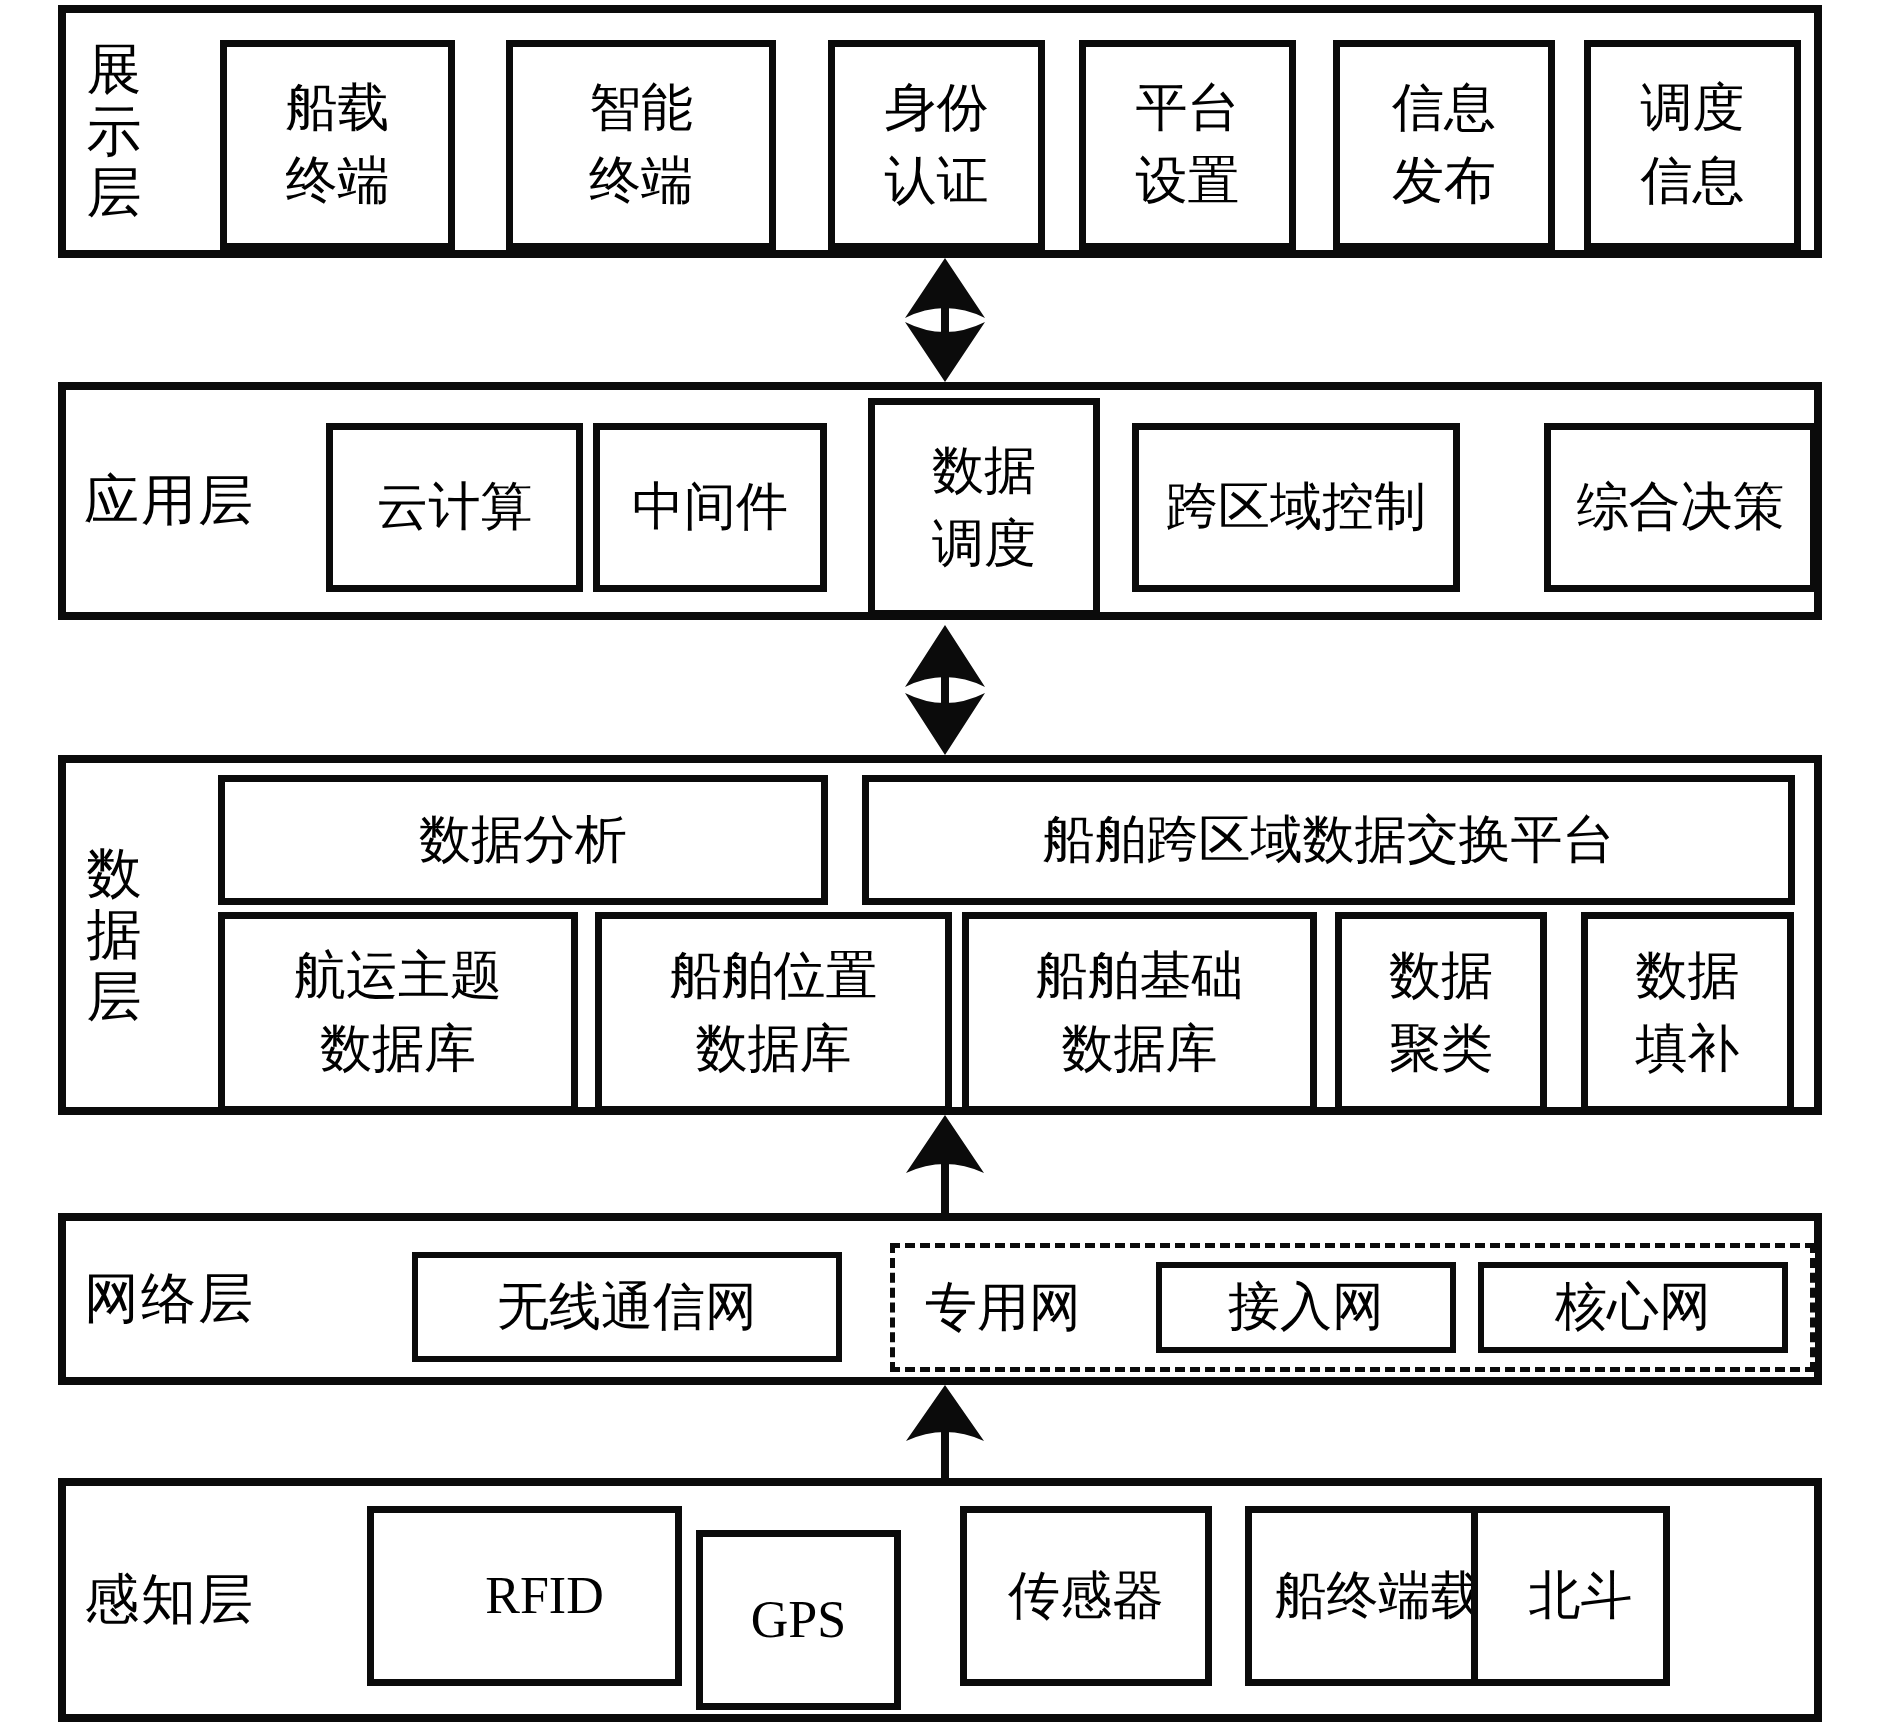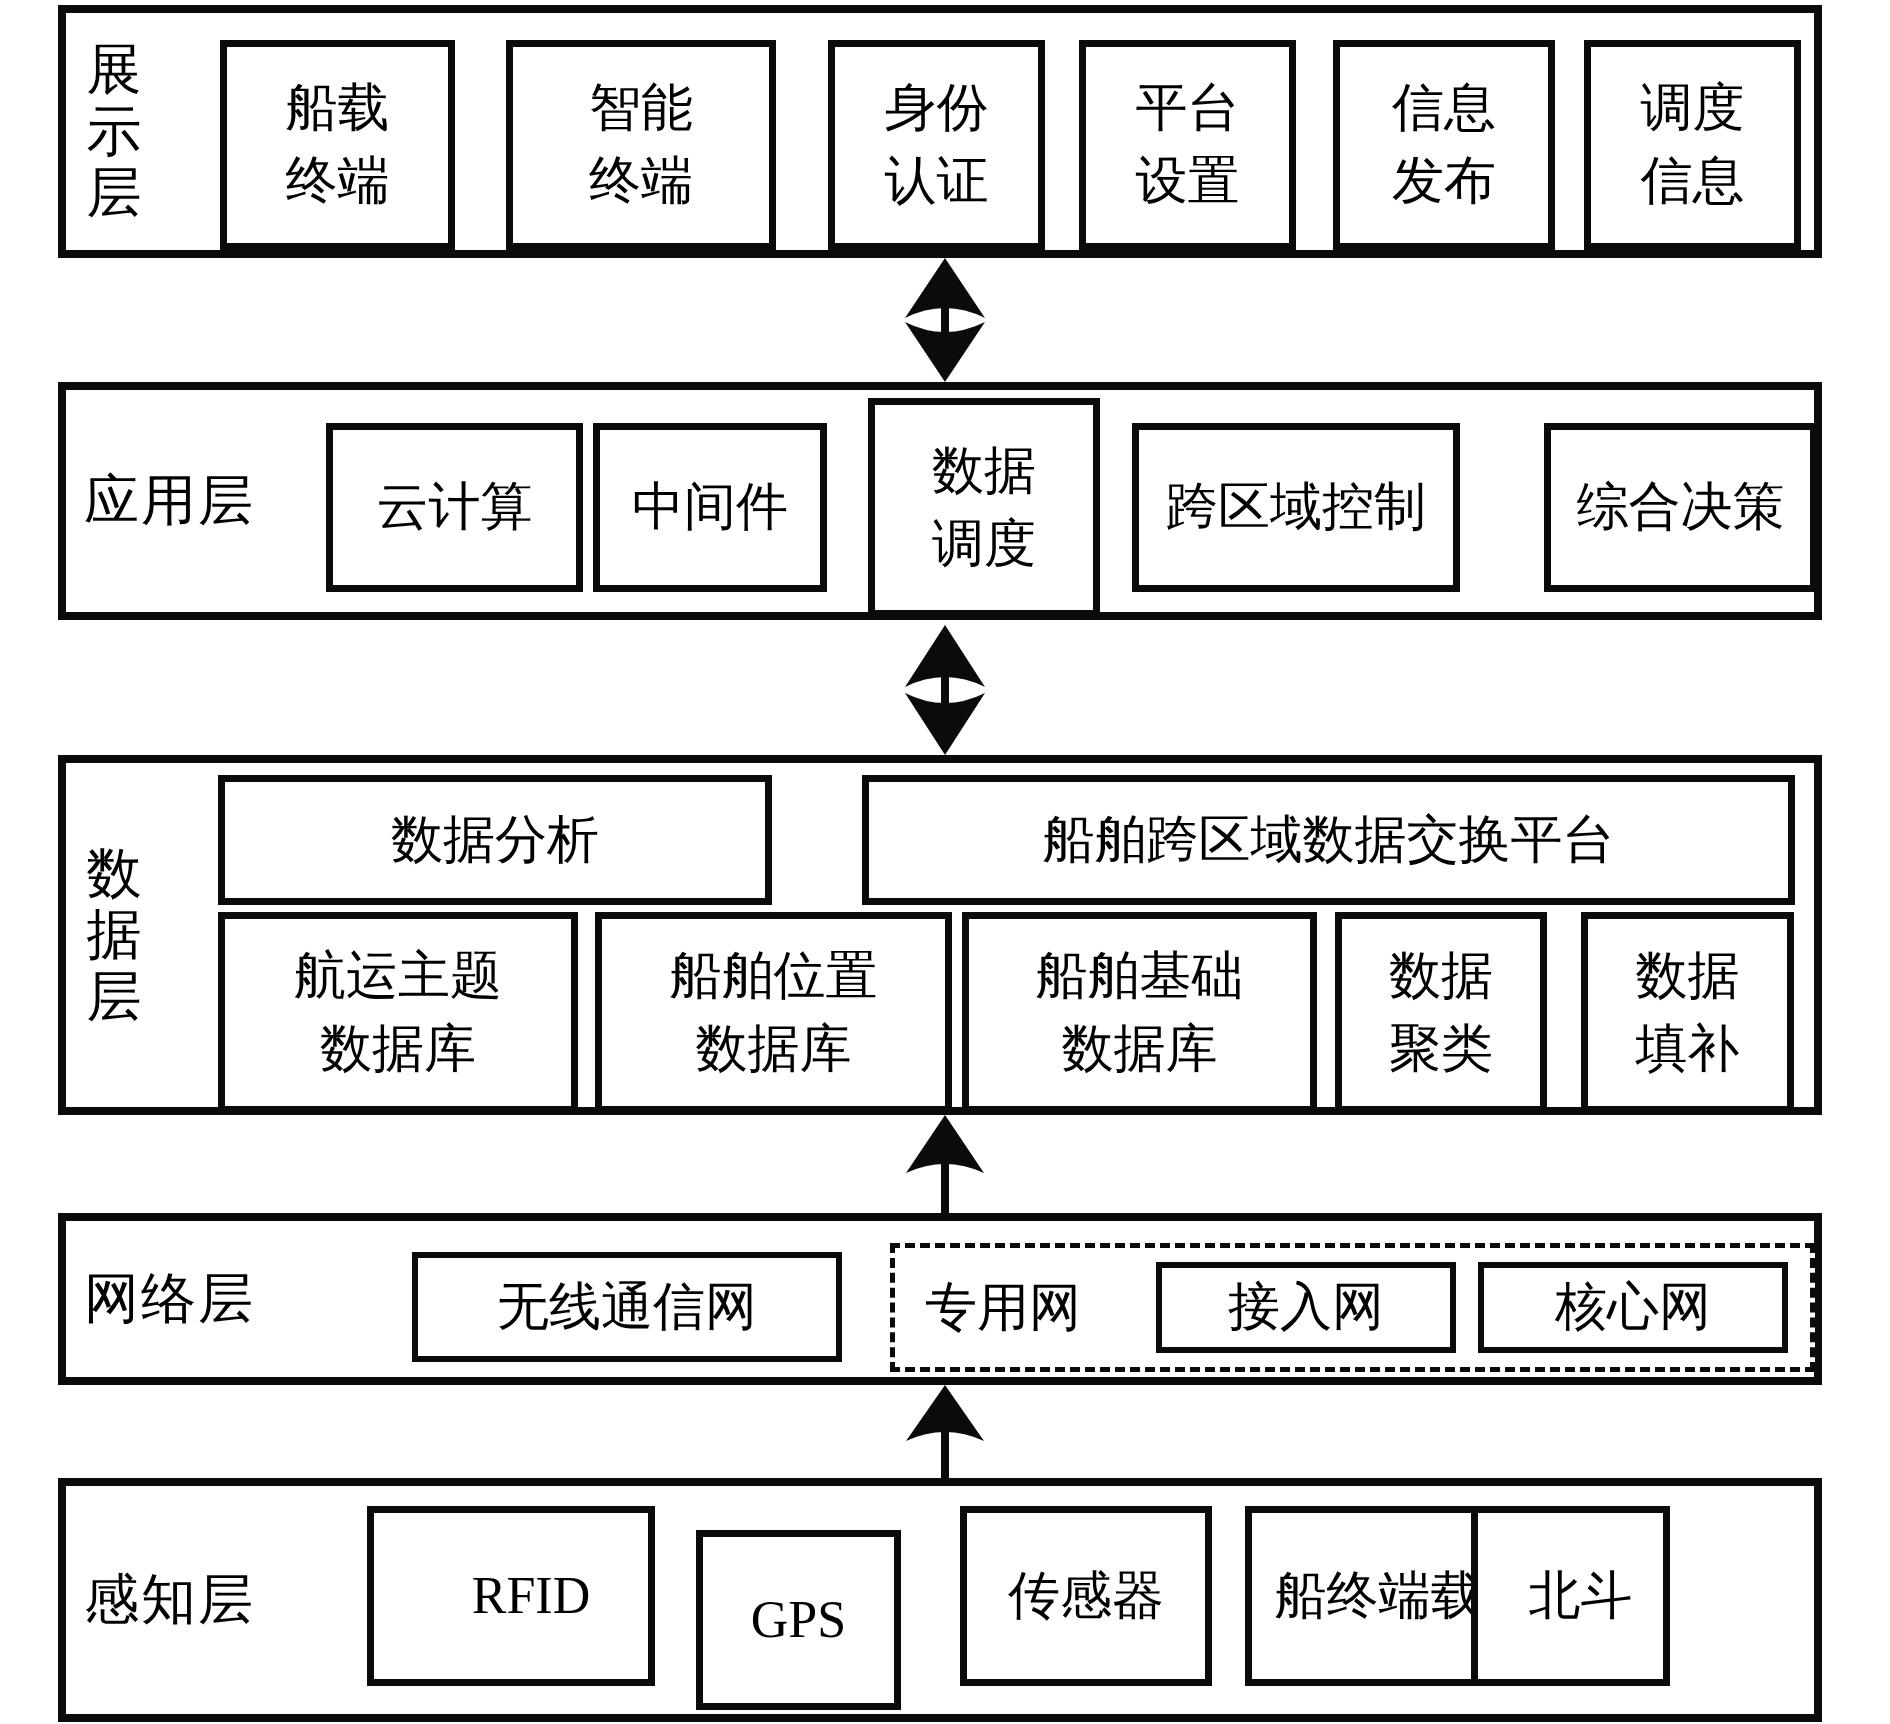--- a/index.html
+++ b/index.html
@@ -73,42 +73,42 @@
   #d-b5{left:1518px;width:217px;}
 
   
   #a-b0{left:260px;top:33px;width:257px;height:169px;}
   #a-b1{left:527px;top:33px;width:234px;height:169px;}
   #a-b2{left:802px;top:8px;width:232px;height:219px;}
   #a-b3{left:1066px;top:33px;width:328px;height:169px;}
   #a-b4{left:1478px;top:33px;width:273px;height:169px;}
 
   
-  #t-b0{left:152px;top:12px;width:554px;height:130px;}
+  #t-b0{left:152px;top:12px;width:610px;height:130px;}
   #t-b1{left:796px;top:12px;width:933px;height:130px;}
   #band-data .row2{top:149px;height:201px;}
   #r-b0{left:152px;width:360px;}
   #r-b1{left:529px;width:357px;}
   #r-b2{left:896px;width:355px;}
   #r-b3{left:1269px;width:212px;}
   #r-b4{left:1515px;width:213px;}
 
   
   #n-b0{left:346px;top:31px;width:430px;height:110px;border-width:6px;}
   #net-dashed{left:824px;top:22px;width:925px;height:129px;}
   #net-dashed .inner-label{
     position:absolute;left:30px;top:0;height:100%;
     display:flex;align-items:center;font-size:52px;white-space:nowrap;
   }
   #n-b1{left:261px;top:14px;width:300px;height:91px;border-width:6px;}
   #n-b2{left:583px;top:14px;width:310px;height:91px;border-width:6px;}
 
   
   #band-perception .box{top:20px;height:180px;}
-  #p-b0{left:301px;width:288px;padding-left:40px;}
+  #p-b0{left:301px;width:315px;padding-left:40px;}
   #p-b1{left:630px;width:205px;margin-top:24px;}
   #p-b2{left:894px;width:252px;}
   #p-b3{left:1179px;width:267px;}
   #p-b4{left:1405px;width:199px;padding-left:20px;}
 </style>
 </head>
 <body>
 
 <div id="canvas">
 

